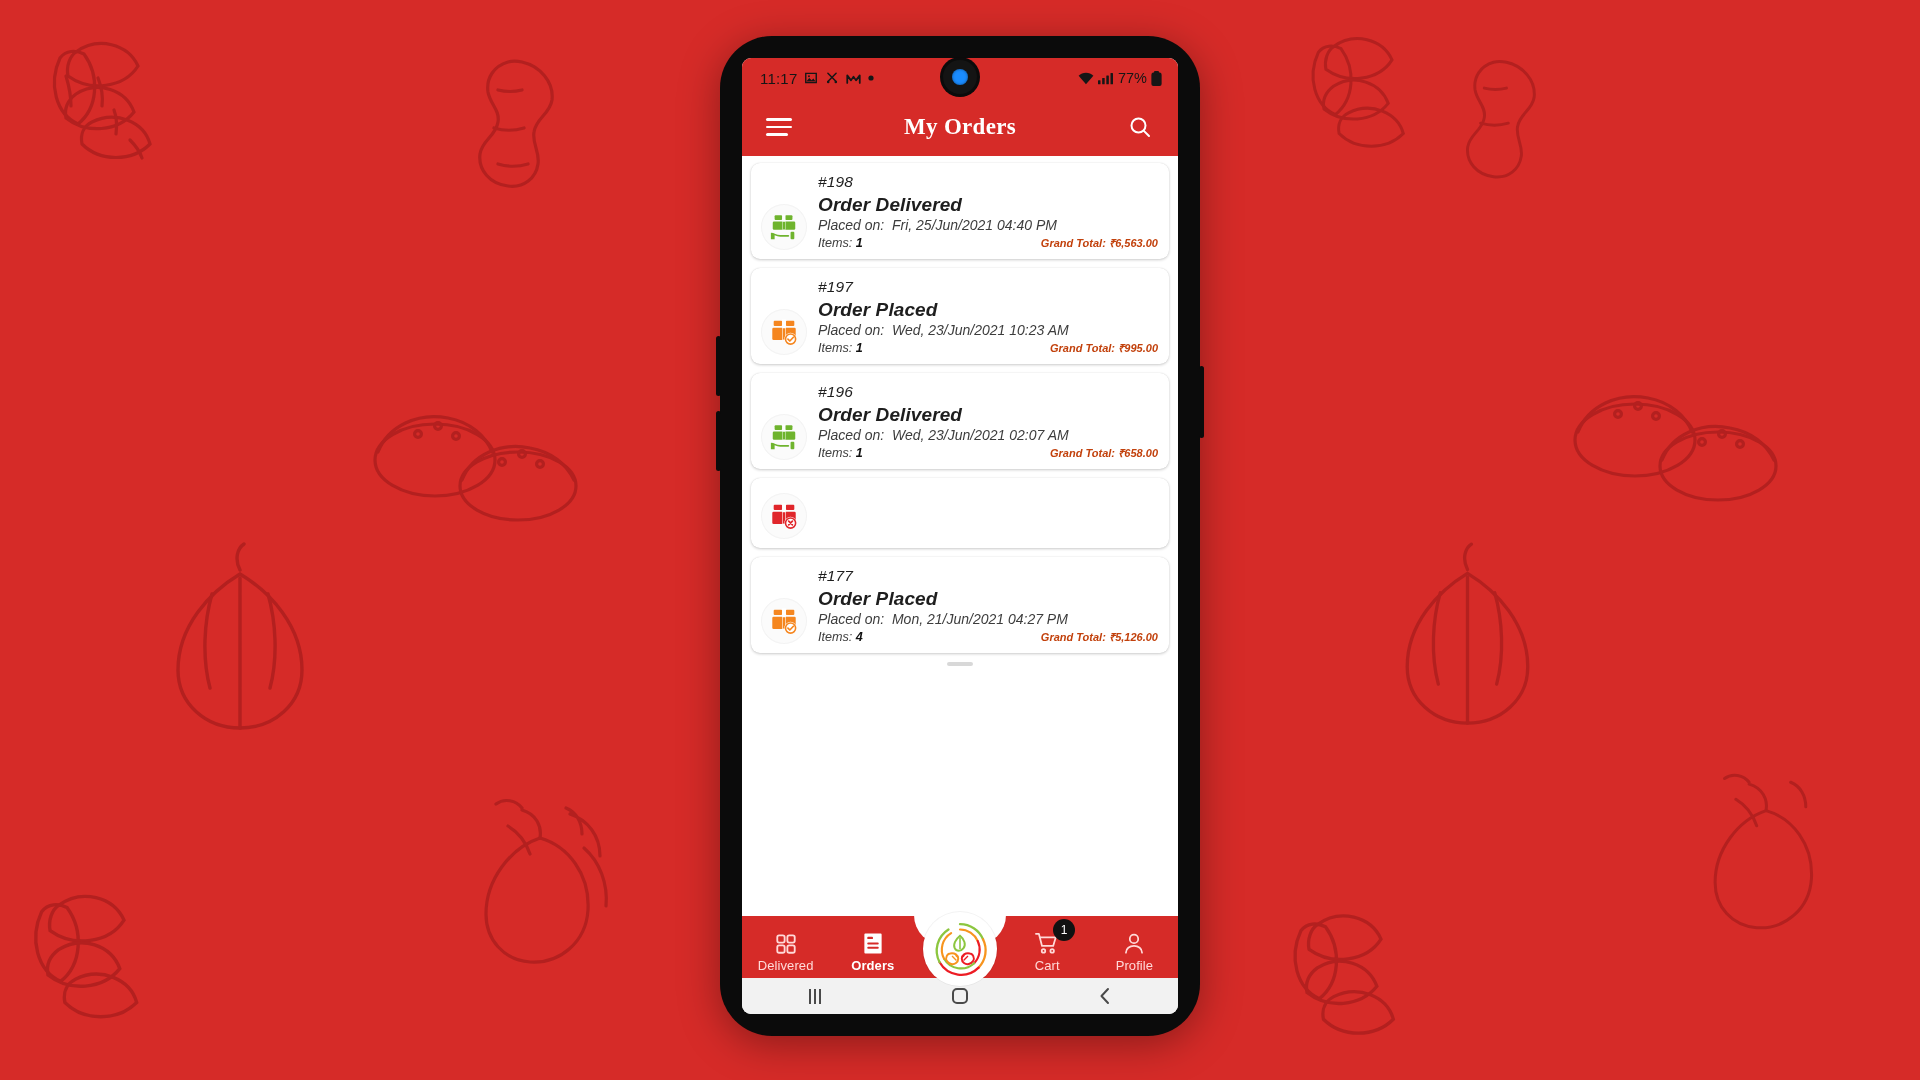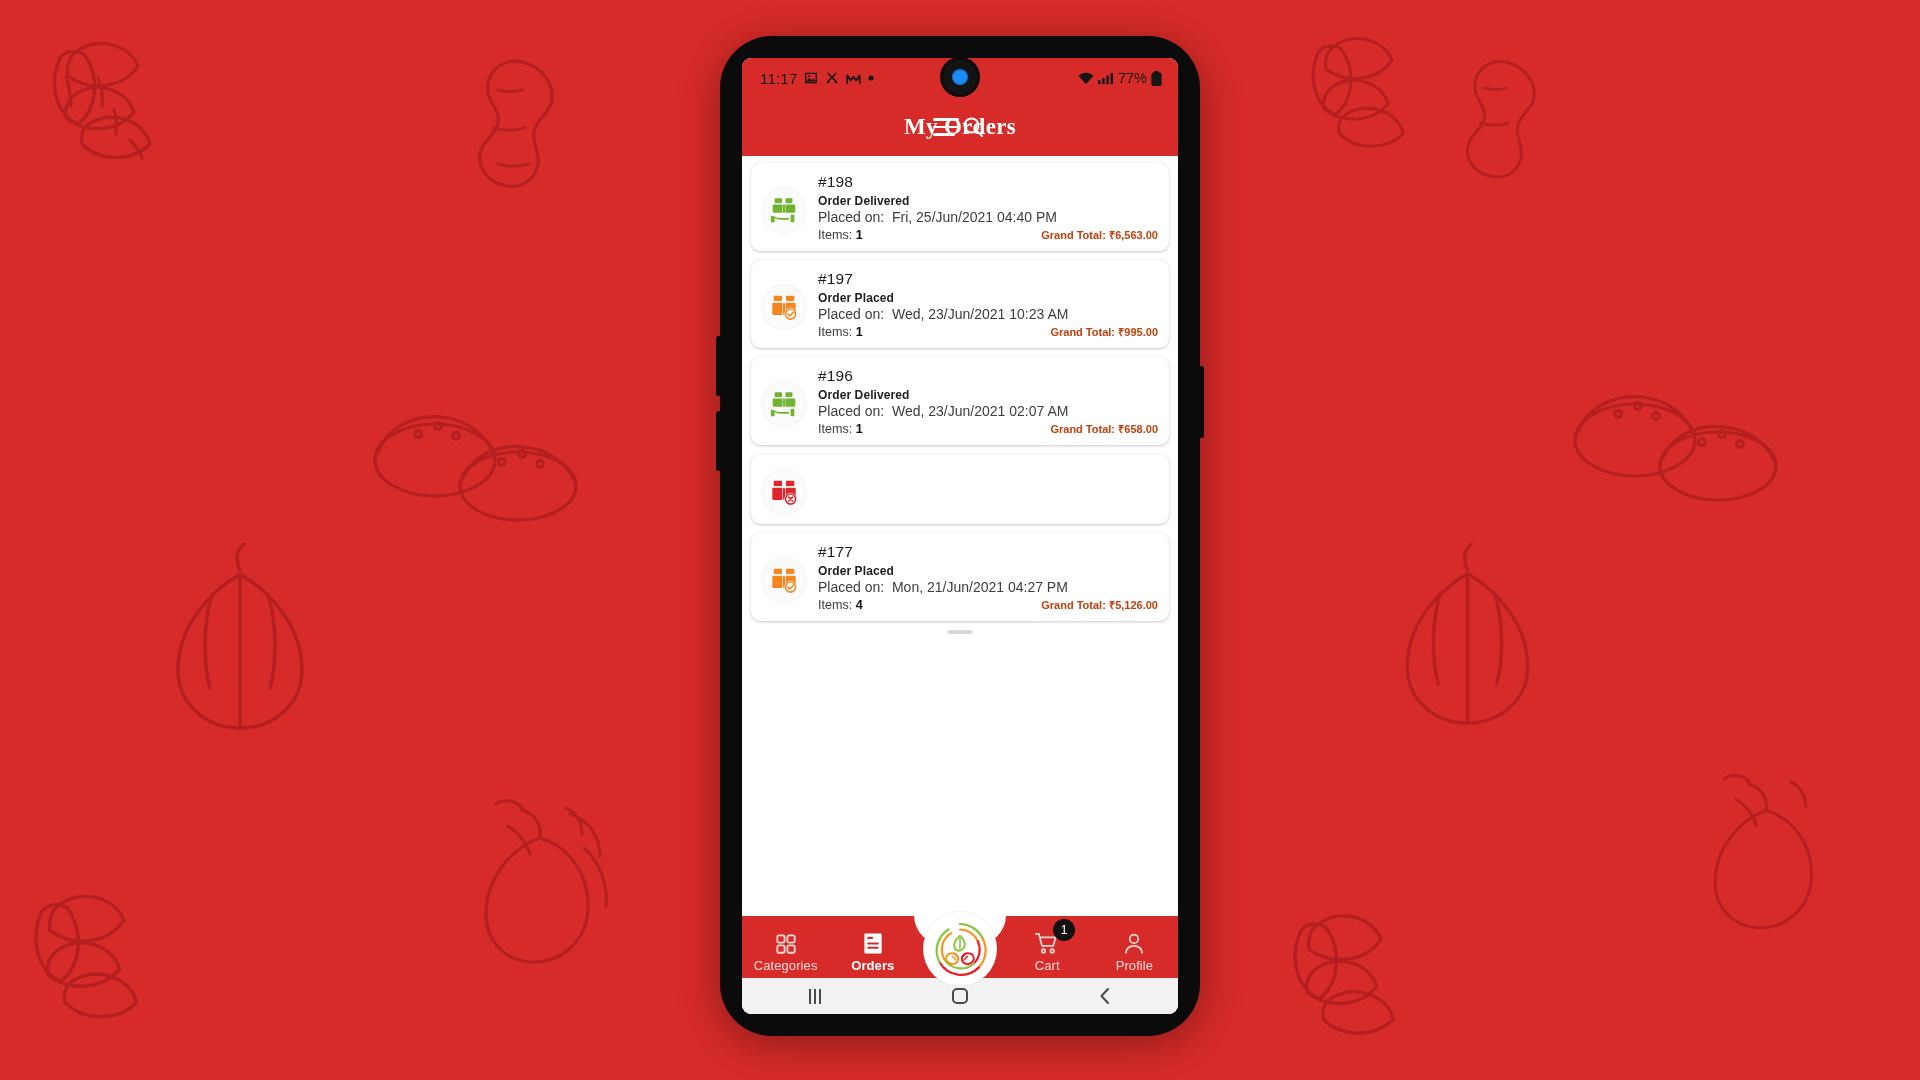--- a/index.html
+++ b/index.html
@@ -88,21 +88,21 @@
   .sb-ico { display: flex; align-items: center; }
   .sb-right { display: flex; align-items: center; gap: 4px; color: #161616; }
   .sb-pct { font-size: 14.5px; margin-left: 1px; text-align: right; }
 
   
   .appbar {
     height: 58px;
     background: #d62b28;
     display: flex;
     align-items: center;
-    justify-content: center;
+    justify-content: space-between;
     padding: 0 24px;
     position: relative;
     flex: 0 0 auto;
   }
   .hamburger { width: 26px; display: flex; flex-direction: column; gap: 5px; cursor: pointer; }
   .hamburger span { display:block; height: 2.4px; background:#fff; border-radius:2px; }
   .hamburger span:nth-child(1){ width:26px; }
   .hamburger span:nth-child(2){ width:26px; }
   .hamburger span:nth-child(3){ width:22px; }
   .appbar-title {
@@ -138,41 +138,42 @@
     overflow: hidden;
     position: relative;
   }
   .order-card {
     background:#fff;
     border-radius: 9px;
     box-shadow: 0 1px 3px rgba(0,0,0,.20), 0 0 1px rgba(0,0,0,.12);
     margin: 0 3px 9px 3px;
     padding: 10px 11px 9px 10px;
     display: flex;
-    align-items: center;
+    align-items: flex-end;
     gap: 11px;
     cursor: pointer;
+    font-style: italic;
   }
   .order-icon-wrap {
     width: 46px; height: 46px; border-radius: 50%;
     background: #fbfbfb;
     box-shadow: inset 0 0 0 1px #f3f3f3;
     display:flex; align-items:center; justify-content:center;
     flex: 0 0 46px;
     margin-top: 5px;
   }
   .order-main { flex: 1 1 auto; min-width: 0; }
   .order-id {
     font-size: 15.5px;
     color: #1e1e1e;
     margin-bottom: 3px;
     letter-spacing: .1px;
   }
   .order-status {
-    font-size: 12px;
+    font-size: 19px;
     font-weight: bold;
     color: #1e1e1e;
     margin-bottom: 1px;
     letter-spacing: .1px;
   }
   .order-placed {
     font-size: 14px;
     color: #3d3d3d;
     margin-bottom: 2px;
   }
@@ -632,21 +633,21 @@
 
         <div class="nav-item">
           <div class="nav-icon">
             <svg width="22" height="22" viewBox="0 0 24 24" fill="none" stroke="#ffd9d8" stroke-width="2">
               <rect x="2.5" y="2.5" width="8" height="8" rx="2"></rect>
                 <rect x="13.5" y="2.5" width="8" height="8" rx="2"></rect>
               <rect x="2.5" y="13.5" width="8" height="8" rx="2"></rect>
                 <rect x="13.5" y="13.5" width="8" height="8" rx="2"></rect>
             </svg>
           </div>
-          <div class="nav-label">Categories</div>
+          <div class="nav-label">Delivered</div>
         </div>
 
         <div class="nav-item active">
           <div class="nav-icon">
             <svg width="20" height="23" viewBox="0 0 20 24" fill="#ffffff">
               <path d="M2 1.5h16a1 1 0 0 1 1 1v19a1 1 0 0 1-1 1H2a1 1 0 0 1-1-1v-19a1 1 0 0 1 1-1z"></path>
               <rect x="4" y="5" width="6" height="2.4" rx="1" fill="#d62b28"></rect>
               <rect x="4" y="11" width="12" height="2" rx="1" fill="#d62b28"></rect>
               <rect x="4" y="15.4" width="12" height="2" rx="1" fill="#d62b28"></rect>
             </svg>

